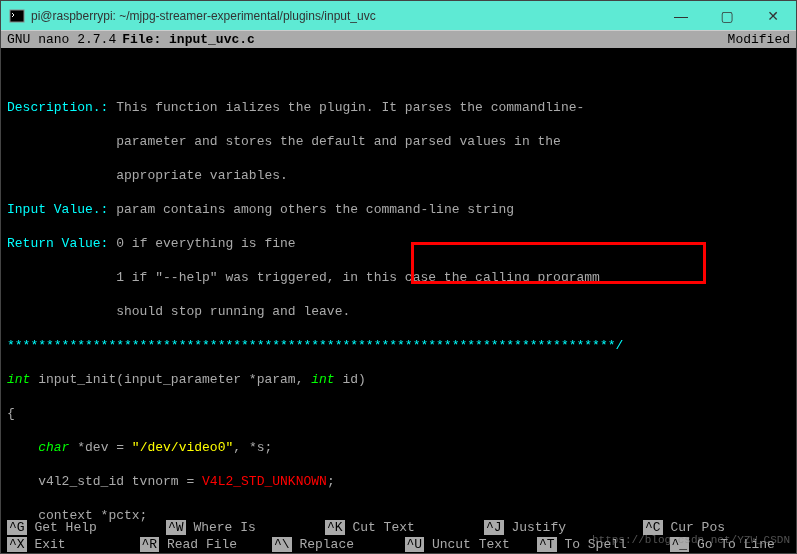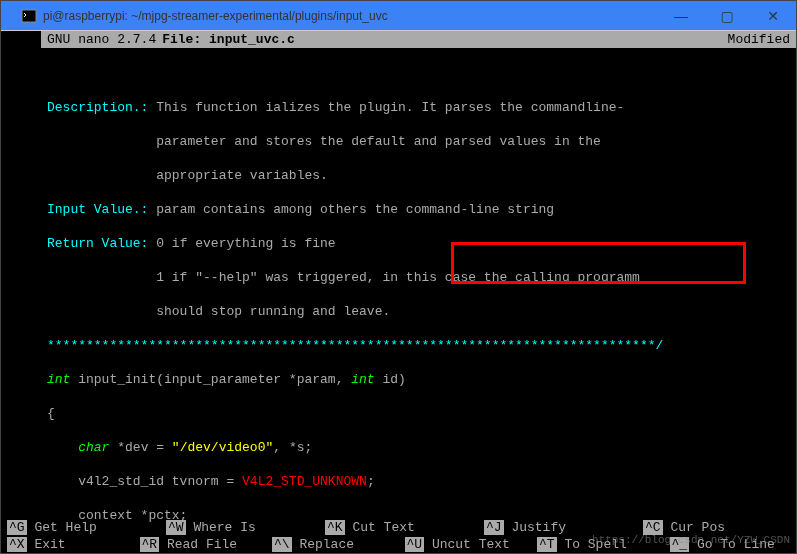--- a/index.html
+++ b/index.html
@@ -1,22 +1,22 @@
 <!DOCTYPE html>
 <html><head>
 <meta charset="utf-8">
 <style>
 * { margin: 0; padding: 0; box-sizing: border-box; }
 body { font-family: "Segoe UI", Arial, sans-serif; background: #fff; width: 797px; height: 554px; overflow: hidden; border: 1px solid #444; }
-.titlebar { height: 30px; background: #3b82f6; display: flex; align-items: center; padding-left: 20px; border-bottom: 1px solid #ccc; }
+.titlebar { height: 30px; background: #5eead4; display: flex; align-items: center; padding-left: 8px; border-bottom: 1px solid #ccc; }
 .titlebar-icon { width: 16px; height: 16px; margin-right: 6px; }
 .titlebar-text { font-size: 12px; flex: 1; color: #333; }
 .winbtns { display: flex; height: 100%; }
 .winbtn { width: 46px; height: 100%; display: flex; align-items: center; justify-content: center; font-size: 14px; color: #333; cursor: pointer; }
-.terminal { background: #000; height: calc(100% - 30px); font-family: "Consolas", "Courier New", monospace; font-size: 13px; line-height: 17px; position: relative; padding-left: 40px; }
+.terminal { background: #000; height: calc(100% - 30px); font-family: "Consolas", "Courier New", monospace; font-size: 13px; line-height: 17px; position: relative; }
 .statusbar { background: #aaa; color: #000; display: flex; width: 100%; }
 .status-left { padding: 0 6px; }
 .status-center { flex: 1; text-align: left; font-weight: bold; }
 .status-right { padding: 0 6px; }
 .code { padding: 0 6px; white-space: pre; color: #aaa; position: relative; }
 .blank { height: 17px; }
 .cyan { color: #00ffff; }
 .green { color: #00ff00; font-style: italic; }
 .yellow { color: #ffff00; }
 .red { color: #ff0000; }

